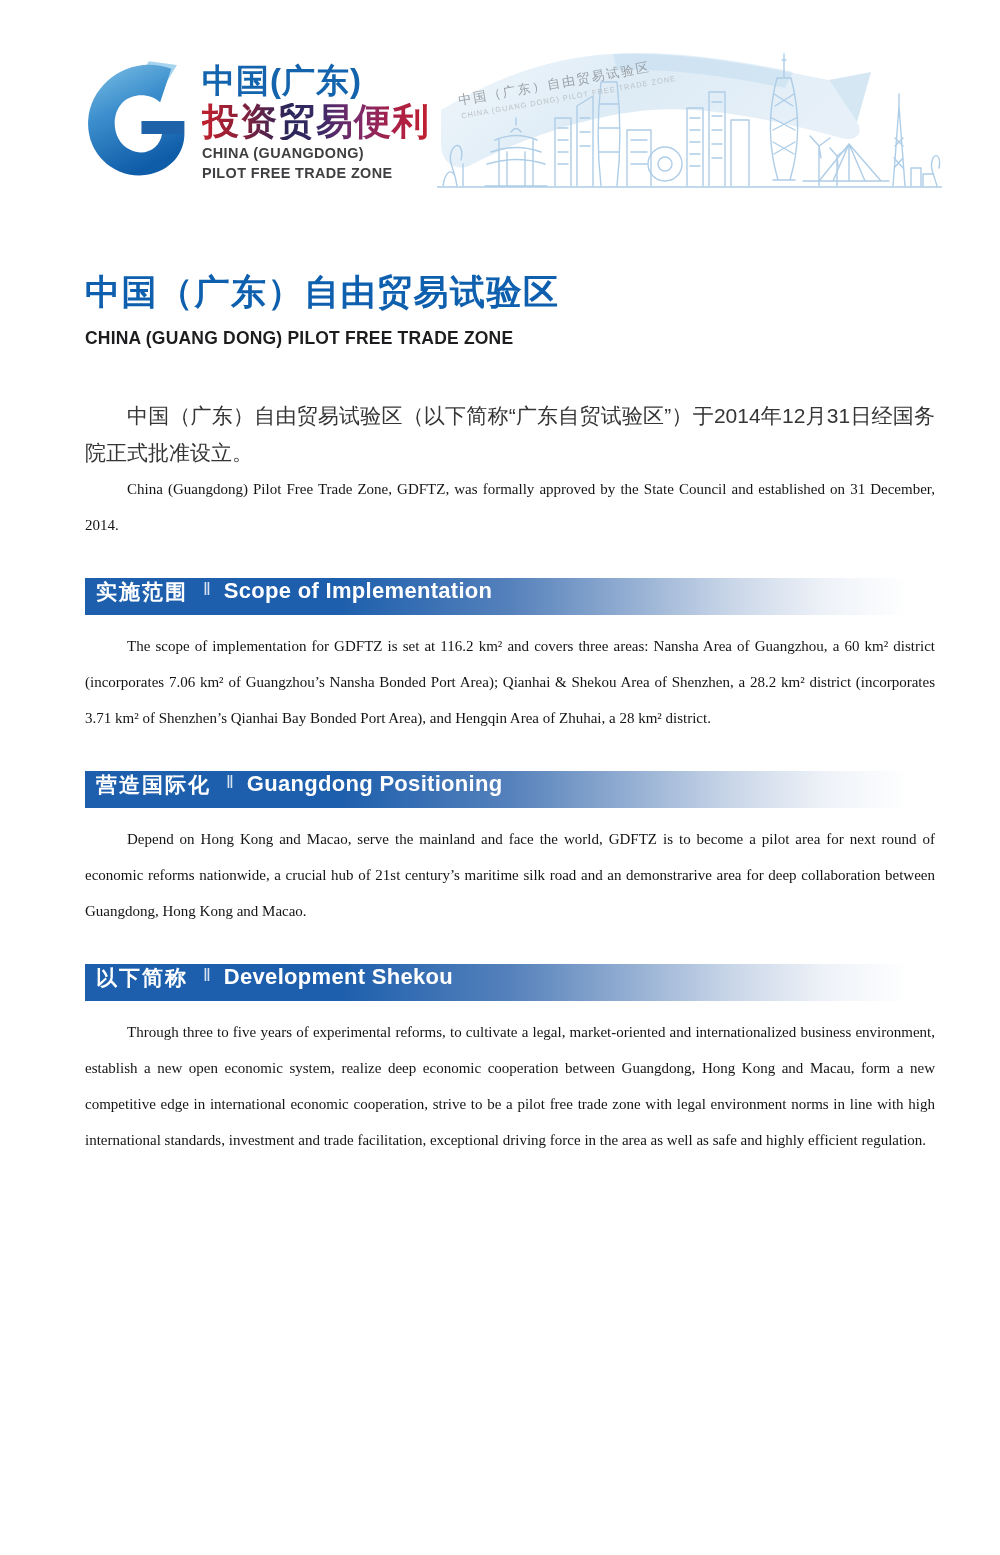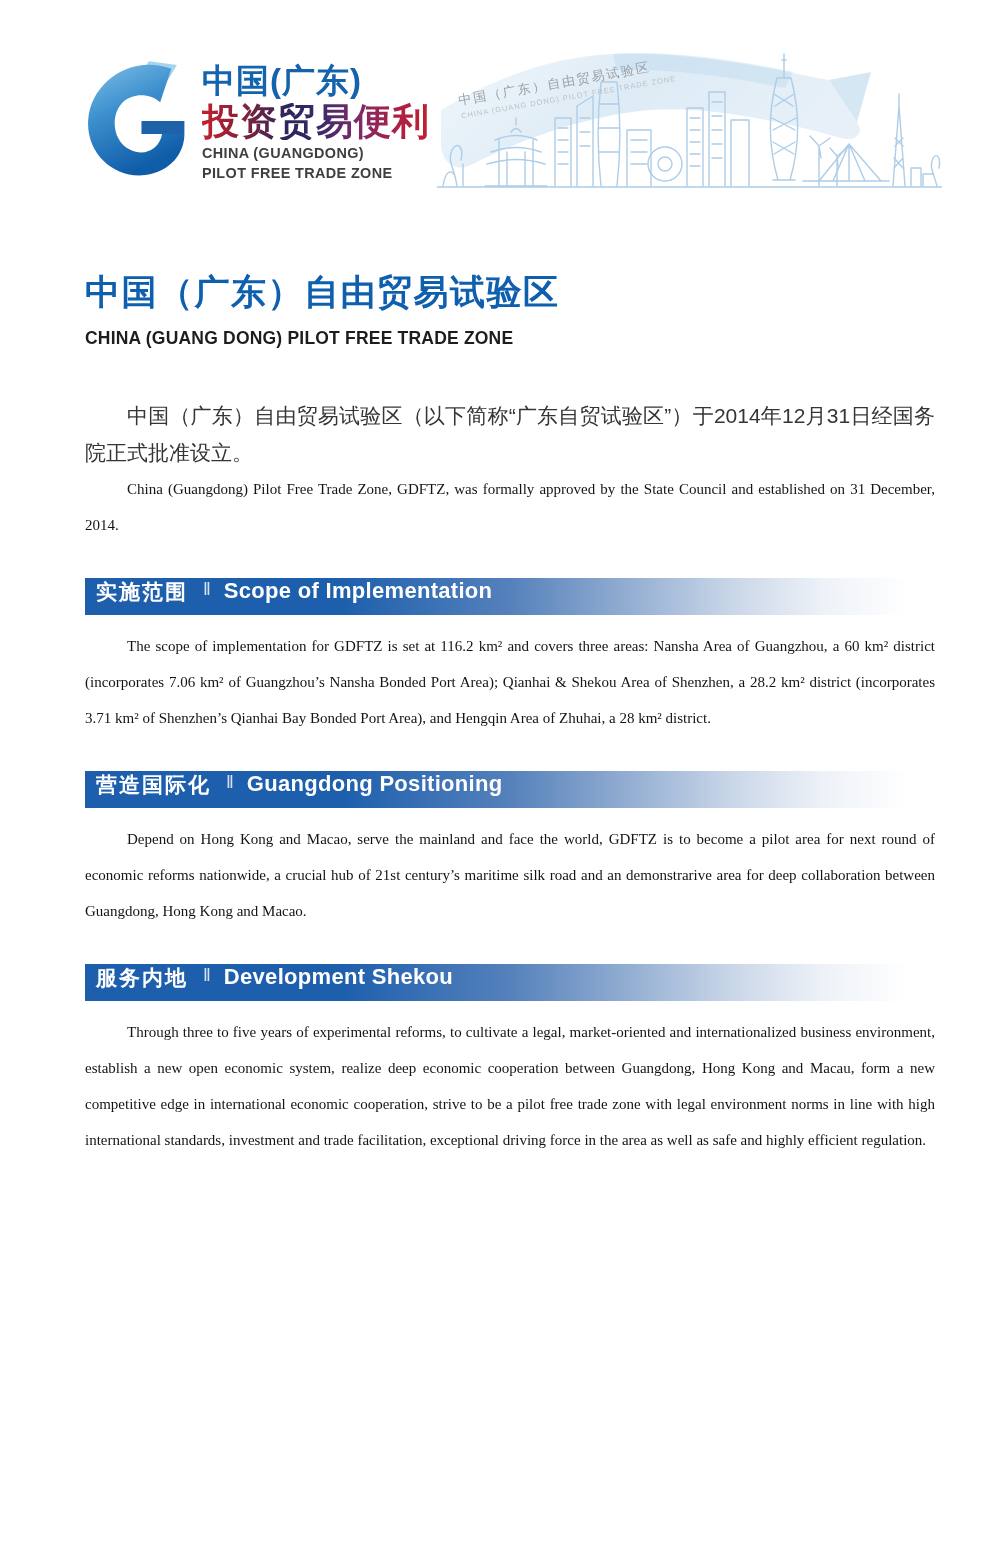--- a/index.html
+++ b/index.html
@@ -162,21 +162,21 @@
       <div class="section-bar">
         <span class="bar-zh">营造国际化</span>
         <span class="bar-sep">‖</span>
         <span class="bar-en">Guangdong Positioning</span>
       </div>
       <p class="en">Depend on Hong Kong and Macao, serve the mainland and face the world, GDFTZ is to become a pilot area for next round of economic reforms nationwide, a crucial hub of 21st century’s maritime silk road and an demonstrarive area for deep collaboration between Guangdong, Hong Kong and Macao.</p>
     </section>
 
     <section>
       <div class="section-bar">
-        <span class="bar-zh">服务内地</span>
+        <span class="bar-zh">以下简称</span>
         <span class="bar-sep">‖</span>
         <span class="bar-en">Development Shekou</span>
       </div>
       <p class="en">Through three to five years of experimental reforms, to cultivate  a legal, market-oriented and internationalized business environment,  establish a new open economic system, realize deep economic cooperation between Guangdong, Hong Kong and Macau, form a new competitive edge in international economic cooperation, strive to be a pilot free trade zone with legal environment norms in line with high international standards, investment and trade facilitation, exceptional driving force in the area as well as safe and highly efficient regulation.</p>
     </section>
 
   </main>
 </div>
 
 </body></html>

